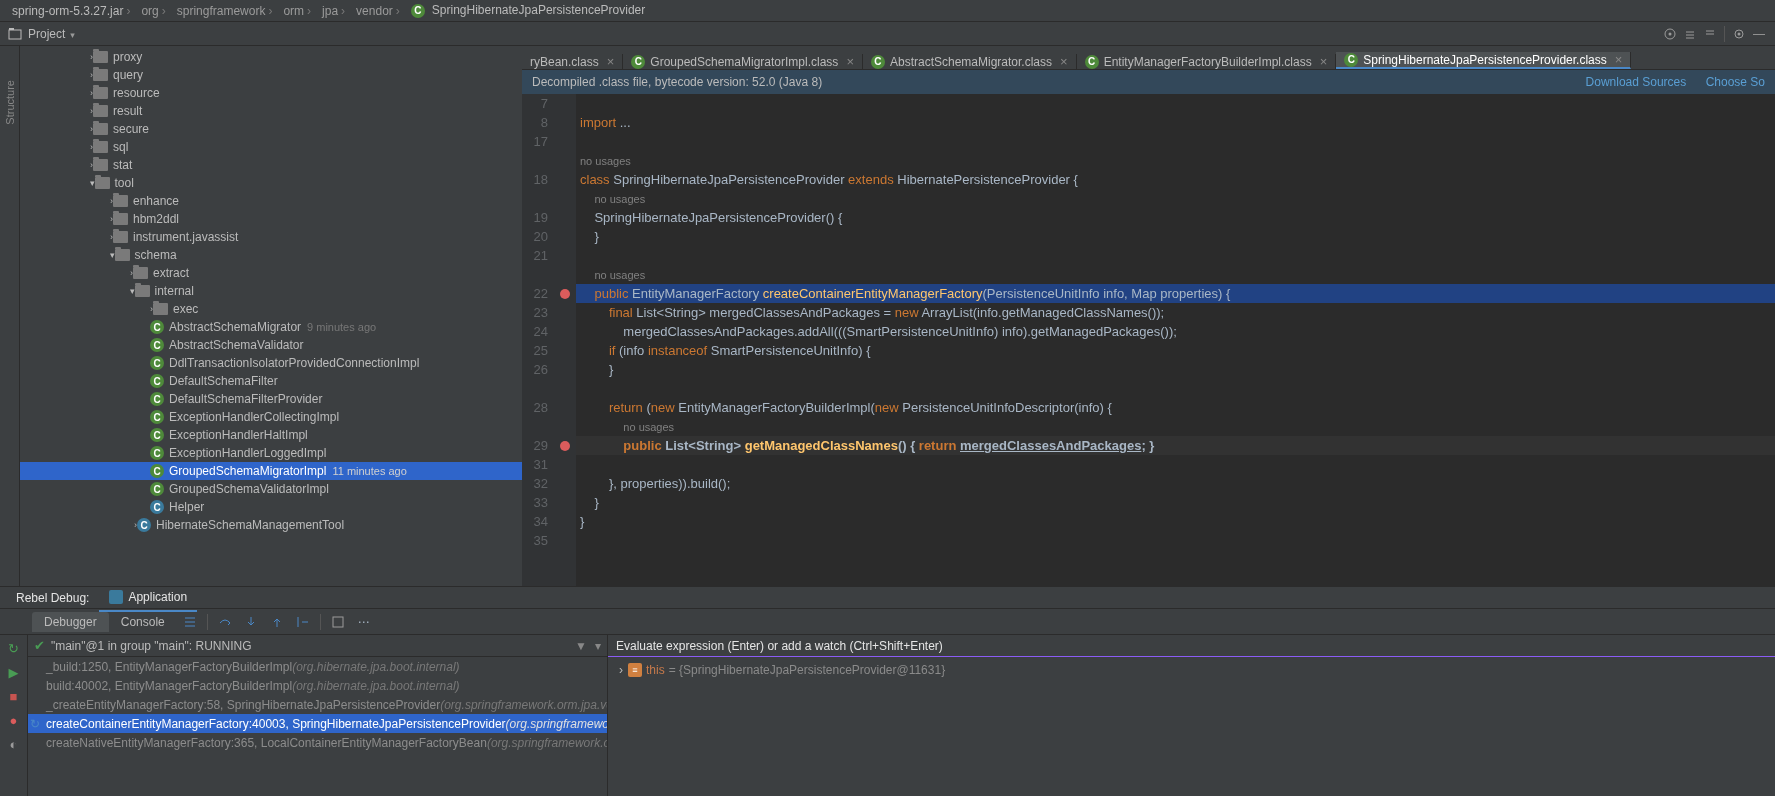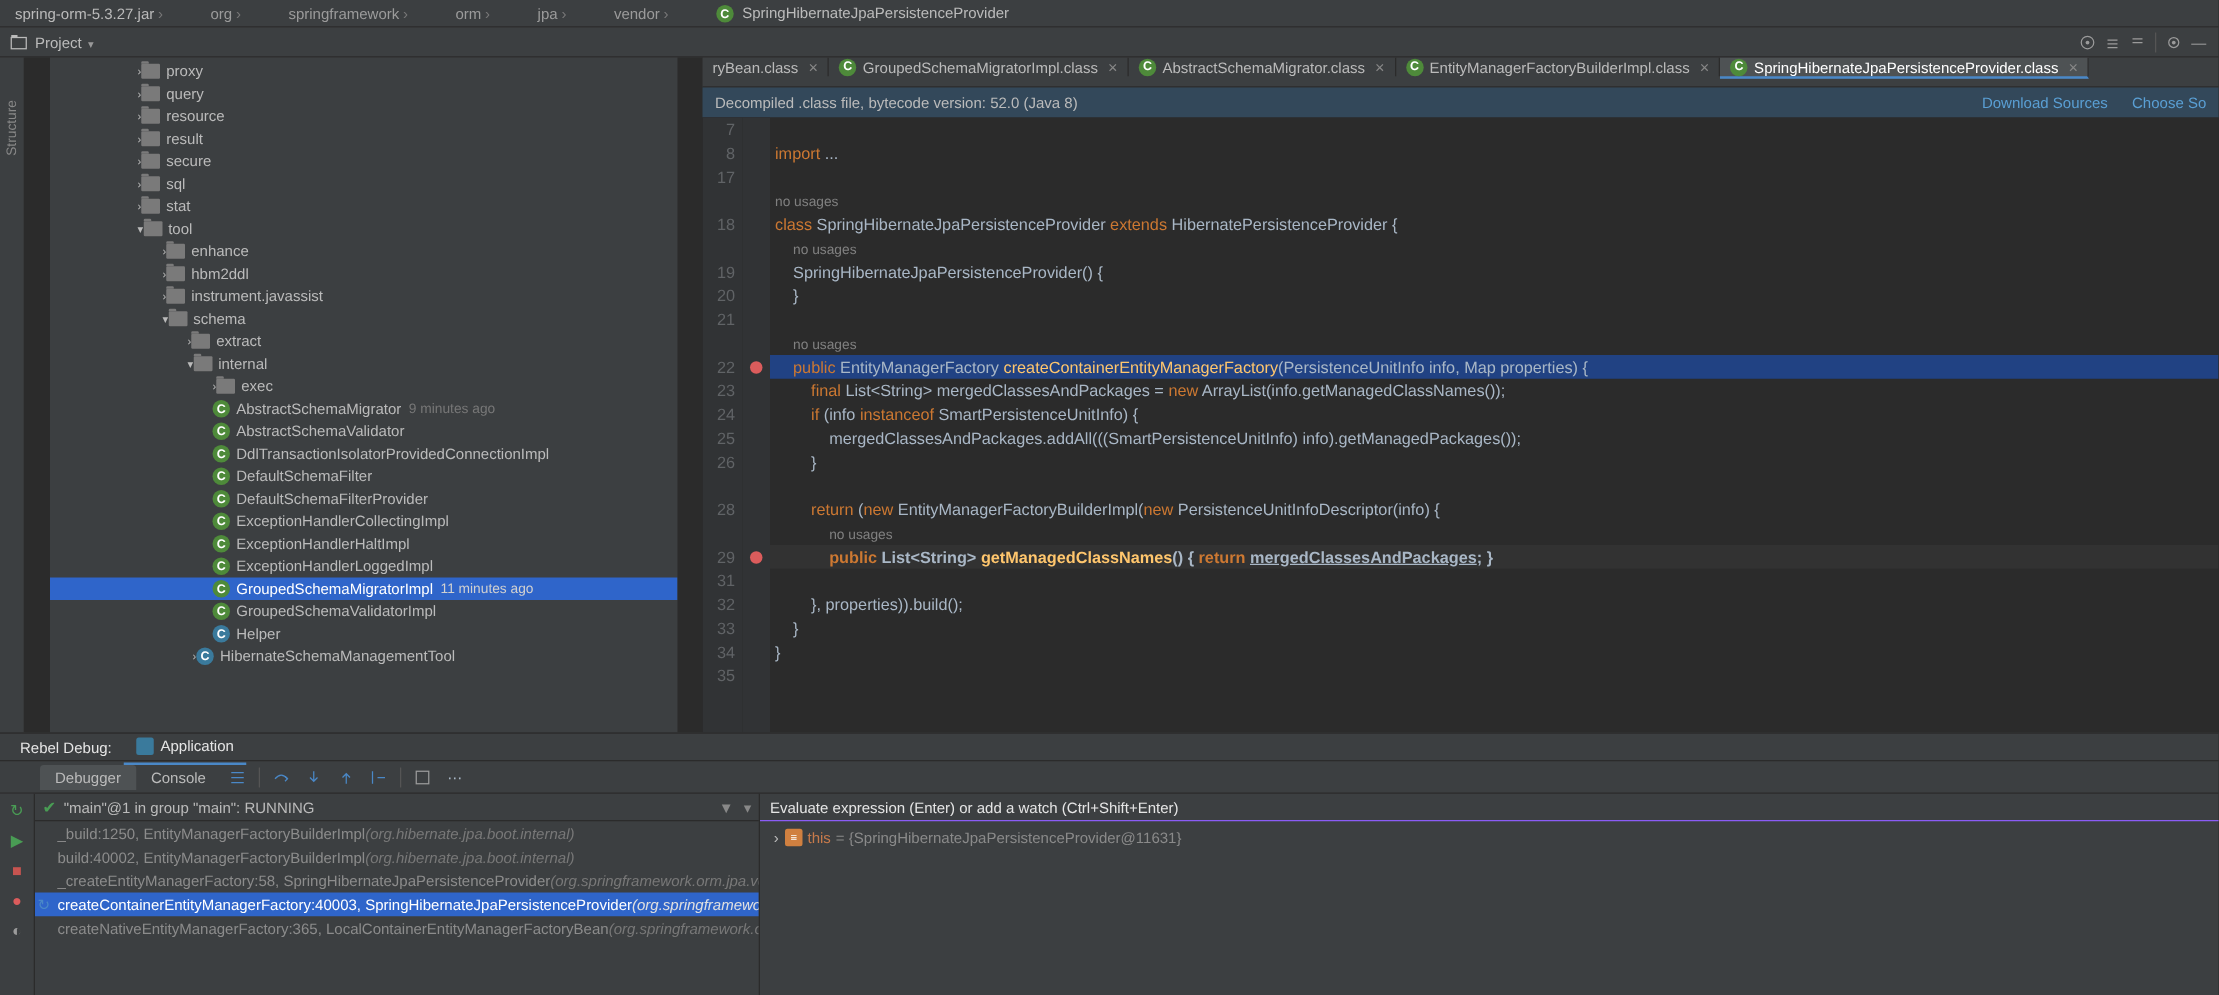--- a/index.html
+++ b/index.html
@@ -1,36 +1,36 @@
 <!DOCTYPE html>
 <html><head>
 <meta charset="utf-8">
 <style>
 * { margin:0; padding:0; box-sizing:border-box; font-family:"Segoe UI",Arial,sans-serif; }
 body { background:#2b2b2b; color:#bbbbbb; font-size:12px; overflow:hidden; width:1775px; height:796px; position:relative; }
 
 
-.breadcrumbs { height:22px; background:#3c3f41; display:flex; align-items:center; padding:0 8px; color:#9b9b9b; border-bottom:1px solid #2b2b2b;gap:27px; }
+.breadcrumbs { height:22px; background:#3c3f41; display:flex; align-items:center; padding:0 8px; color:#9b9b9b; border-bottom:1px solid #2b2b2b; }
 .breadcrumbs span { padding:0 4px; }
 .breadcrumbs .chevron::after { content:'\203A'; margin:0 3px; color:#777; }
 .bc-file { color:#bbb; }
 .bc-cls { color:#bbb; }
 .class-icon { display:inline-flex; width:14px; height:14px; border-radius:7px; background:#4e8a3a; color:#fff; font-size:10px; align-items:center; justify-content:center; margin-right:3px; font-weight:bold; }
 
 
 .project-bar { height:24px; background:#3c3f41; display:flex; align-items:center; border-bottom:1px solid #2b2b2b; }
 .project-label { display:flex; align-items:flex-end; padding:0 8px; color:#bbb; }
 .pb-icon { width:14px; height:14px; margin-right:6px; display:inline-flex; align-items:center; justify-content:center; }
 .chev-down::after { content:'\25BE'; font-size:9px; margin-left:5px; color:#999; }
 .pb-actions { margin-left:auto; display:flex; align-items:center; padding-right:6px; }
 .pb-act { width:20px; height:20px; display:flex; align-items:center; justify-content:center; color:#9b9b9b; cursor:pointer; }
 .pb-sep { width:1px; height:16px; background:#555; margin:0 4px; }
 
 
-.main { display:flex; height:calc(100% - 22px - 24px - 210px);gap:20px; }
+.main { display:flex; height:calc(100% - 22px - 24px - 210px); }
 
 .left-strip { width:20px; background:#3c3f41; border-right:1px solid #2b2b2b; display:flex; flex-direction:column; align-items:center; padding-top:4px; color:#888; }
 .strip-label { writing-mode:vertical-rl; transform:rotate(180deg); font-size:11px; margin-top:30px; color:#888; }
 
 
 .tree-panel { width:502px; background:#3c3f41; overflow:hidden; position:relative; }
 .tree { padding-top:2px; color:#bbb; }
 .tree-row { height:18px; display:flex; align-items:center; white-space:nowrap; cursor:pointer; }
 .tree-row.selected { background:#2f65ca; color:#fff; }
 .tw { display:inline-block; text-align:center; font-size:9px; color:#bbb; }
@@ -39,21 +39,21 @@
 .tw.none { visibility:hidden; }
 .folder-icon { width:15px; height:12px; display:inline-block; background:#7a7a7a; border-radius:1px; margin-right:5px; position:relative; }
 .folder-icon::before { content:''; position:absolute; top:-2px; left:0; width:6px; height:2px; background:#7a7a7a; border-radius:1px 1px 0 0; }
 .cls-icon { width:14px; height:14px; display:inline-flex; border-radius:7px; background:#4e8a3a; color:#fff; font-size:10px; align-items:center; justify-content:center; margin-right:5px; font-weight:bold; }
 .cls-icon.intf { background:#3a7a9c; }
 .time-stamp { color:#777; margin-left:6px; font-size:11px; }
 .tree-row.selected .time-stamp { color:#d0d0d0; }
 
 
 .editor-panel { flex:1; display:flex; flex-direction:column; background:#2b2b2b; min-width:0; }
-.tabs-row { height:24px; background:#3c3f41; display:flex; align-items:flex-start; overflow:hidden; border-bottom:1px solid #2b2b2b; }
+.tabs-row { height:24px; background:#3c3f41; display:flex; align-items:flex-end; overflow:hidden; border-bottom:1px solid #2b2b2b; }
 .tab { display:flex; align-items:center; padding:0 8px; border-right:1px solid #2b2b2b; color:#bbb; font-size:12px; cursor:pointer; white-space:nowrap; }
 .tab.active { background:#4e5254; color:#fff; border-bottom:2px solid #4a88c7; padding-bottom:0; }
 .tab .close-x { margin-left:8px; color:#888; font-size:13px; }
 
 .decomp-banner { height:24px; background:#33485a; color:#bbb; display:flex; align-items:center; padding:0 10px; font-size:12px; }
 .decomp-banner .links { margin-left:auto; }
 .decomp-banner .lnk { color:#5a9fd4; margin-left:16px; cursor:pointer; }
 
 .code-area { flex:1; display:flex; overflow:hidden; background:#2b2b2b; }
 .line-nums { width:32px; background:#313335; text-align:right; color:#606366; font-family:Consolas,monospace; font-size:13px; padding-right:6px; }
@@ -407,22 +407,22 @@
         <div class="cl"></div>
         <div class="cl"><span class="use">no usages</span></div>
         <div class="cl"><span class="kw">class </span><span>SpringHibernateJpaPersistenceProvider </span><span class="kw">extends </span><span>HibernatePersistenceProvider </span><span>{</span></div>
         <div class="cl">    <span class="use">no usages</span></div>
         <div class="cl">    SpringHibernateJpaPersistenceProvider() {</div>
         <div class="cl">    }</div>
         <div class="cl"></div>
         <div class="cl">    <span class="use">no usages</span></div>
         <div class="cl cur"><span class="kw">    public </span><span>EntityManagerFactory </span><span class="mtd">createContainerEntityManagerFactory</span><span>(PersistenceUnitInfo info, Map properties) {</span></div>
         <div class="cl"><span class="kw">        final </span><span>List&lt;String&gt; mergedClassesAndPackages = </span><span class="kw">new </span><span>ArrayList(info.getManagedClassNames());</span></div>
+        <div class="cl">            mergedClassesAndPackages.addAll(((SmartPersistenceUnitInfo) info).getManagedPackages());</div>
         <div class="cl"><span class="kw">        if </span><span>(info </span><span class="kw">instanceof </span><span>SmartPersistenceUnitInfo) {</span></div>
-        <div class="cl">            mergedClassesAndPackages.addAll(((SmartPersistenceUnitInfo) info).getManagedPackages());</div>
         <div class="cl">        }</div>
         <div class="cl"></div>
         <div class="cl"><span class="kw">        return </span><span>(</span><span class="kw">new </span><span>EntityManagerFactoryBuilderImpl(</span><span class="kw">new </span><span>PersistenceUnitInfoDescriptor(info) {</span></div>
         <div class="cl">            <span class="use">no usages</span></div>
         <div class="cl hl"><span>            </span><span class="kw">public </span><span>List&lt;String&gt; </span><span class="mtd">getManagedClassNames</span><span>() { </span><span class="kw">return </span><span class="und">mergedClassesAndPackages</span><span>; }</span></div>
         <div class="cl"></div>
         <div class="cl">        }, properties)).build();</div>
         <div class="cl">    }</div>
         <div class="cl">}</div>
         <div class="cl"></div>

